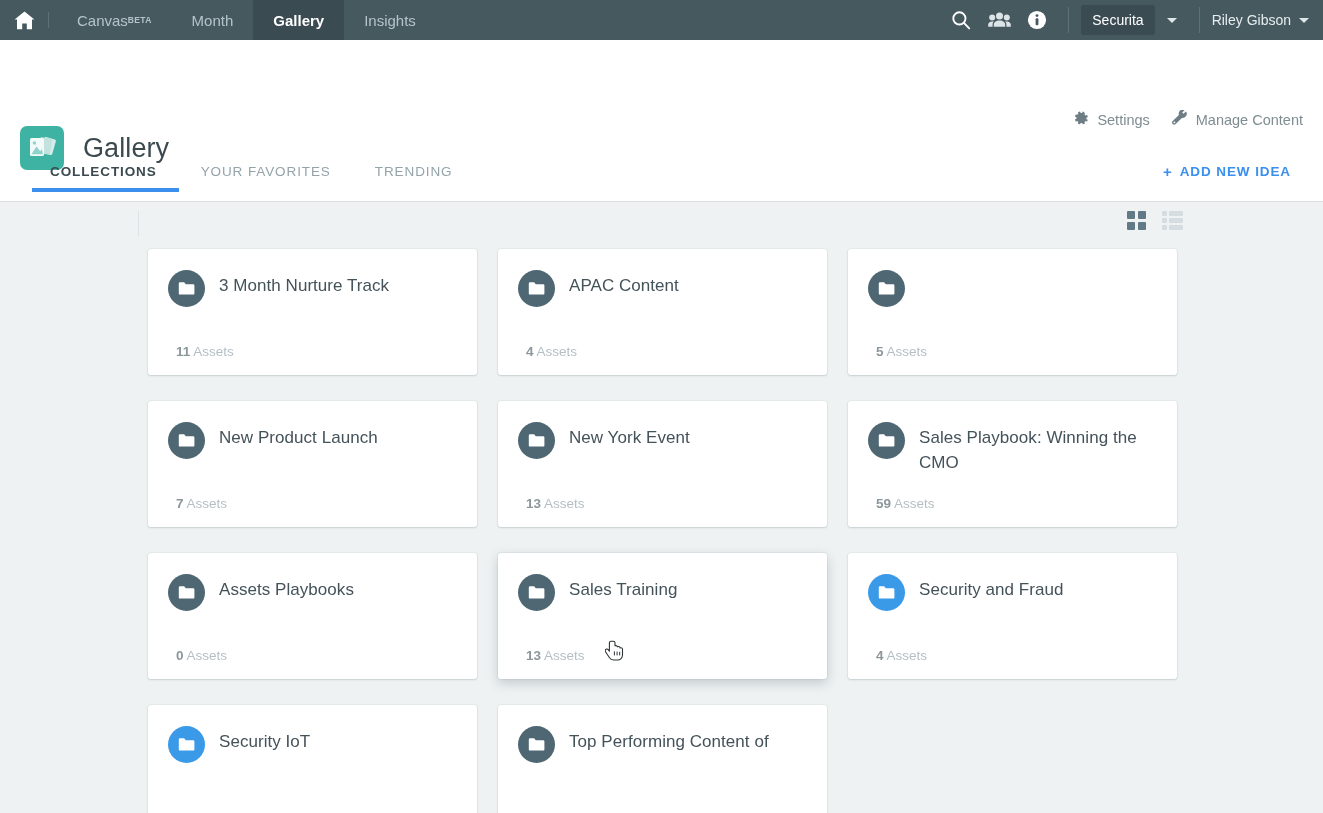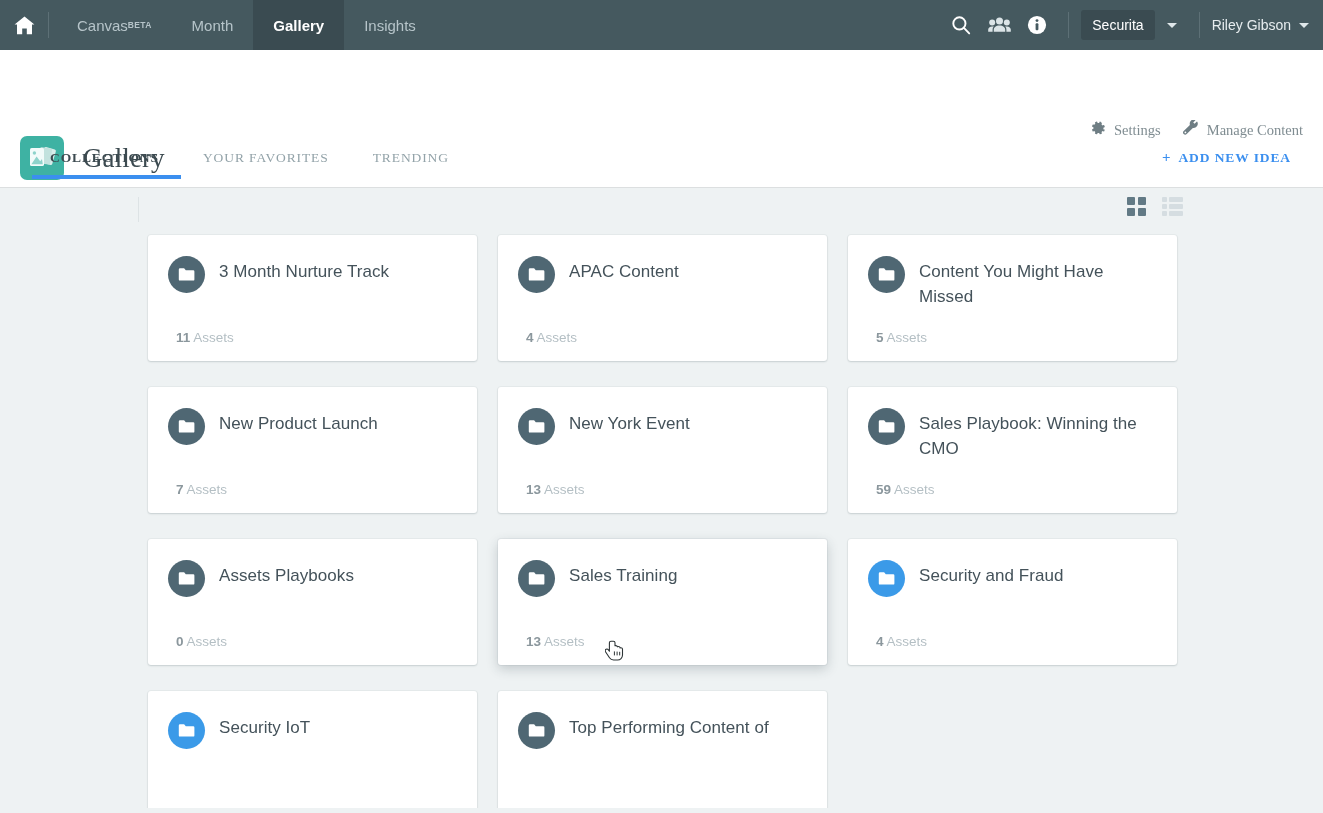--- a/index.html
+++ b/index.html
@@ -8,21 +8,21 @@
     width: 1323px;
     height: 813px;
     overflow: hidden;
     background: #eef2f3;
     font-family: "Liberation Sans", sans-serif;
     -webkit-font-smoothing: antialiased;
   }
 
   
   .topnav {
-    height: 50px;
+    height: 40px;
     background: #45595f;
     display: flex;
     align-items: stretch;
     position: relative;
     z-index: 40;
   }
   .nav-home {
     width: 48px;
     display: flex;
     align-items: center;
@@ -109,24 +109,23 @@
     width: 0; height: 0;
     border-left: 5px solid transparent;
     border-right: 5px solid transparent;
     border-top: 5px solid #dfe7ea;
   }
 
   
   .header {
     background: #ffffff;
     position: relative;
-    height: 138px;
+    height: 162px;
     border-bottom: 1px solid #dcdfe0;
     z-index: 30;
-    font-family: Liberation Serif, serif;
   }
   .header-actions {
     position: absolute;
     right: 20px;
     top: 70px;
     display: flex;
     align-items: center;
     gap: 22px;
   }
   .header-action {
@@ -465,21 +464,20 @@
       </div>
     </div>
 
     <div class="card">
       <div class="card-top">
         <div class="folder-circle">
           <svg width="17" height="14" viewBox="0 0 17 14" fill="#ffffff">
               <path d="M0.8 1.4a1.2 1.2 0 011.2-1.2h4.1l1.7 2.0h7.4a1.2 1.2 0 011.2 1.2v8.0a1.2 1.2 0 01-1.2 1.2H2.0a1.2 1.2 0 01-1.2-1.2z"></path>
             </svg>
         </div>
-        <div class="card-title">Content You Might Have Missed</div>
       </div>
       <div class="card-foot">
         <b>5</b>
         <span>Assets</span>
       </div>
     </div>
 
     <div class="card">
       <div class="card-top">
         <div class="folder-circle">

